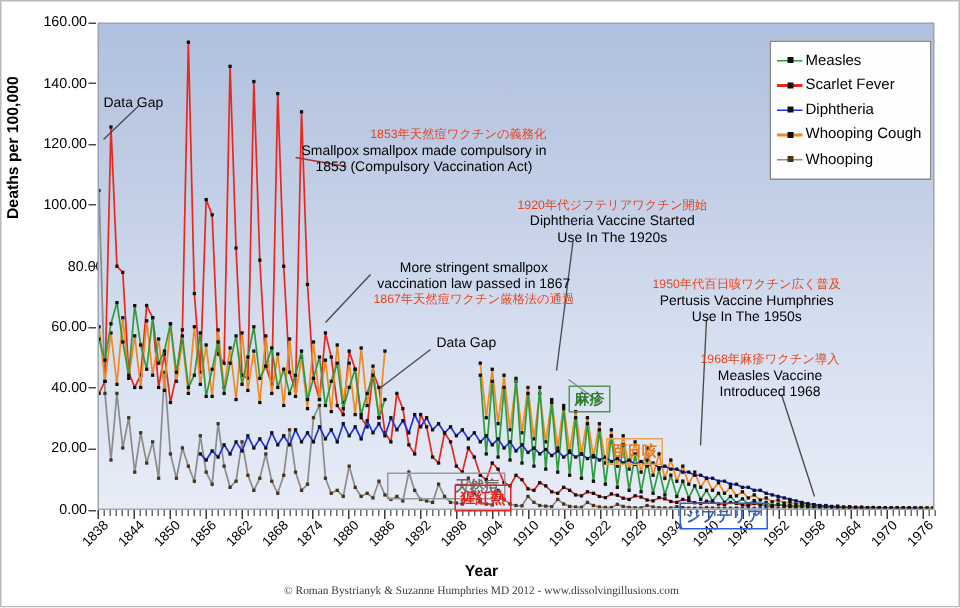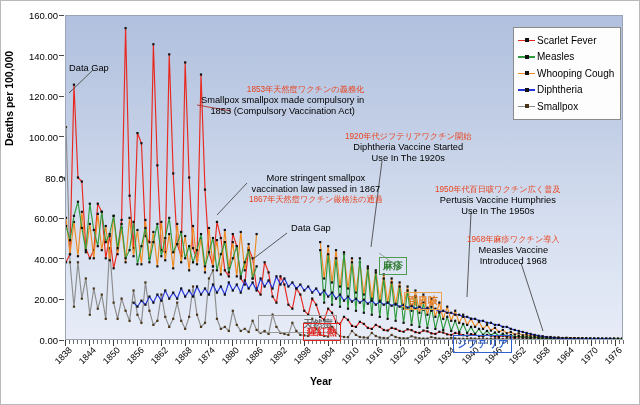--- a/index.html
+++ b/index.html
@@ -959,52 +959,52 @@
       <div class="xtick" style="left: 448.286px; width: 32px;">1958</div>
       <div class="xtick" style="left: 472.2px; width: 32px;">1964</div>
       <div class="xtick" style="left: 496.114px; width: 32px;">1970</div>
       <div class="xtick" style="left: 520.029px; width: 32px;">1976</div>
     </div>
   <div id="x-axis-title">Year</div>
 
   <div id="legend">
       <div class="legend-row">
         <span class="legend-swatch">
+          <span class="lline" style="background:#2f9b3e"></span>
+          <span class="lmark" style="background:#101010"></span>
+        </span>
+        <span class="legend-label">Measles</span>
+      </div>
+      <div class="legend-row">
+        <span class="legend-swatch">
           <span class="lline" style="background:#e8281e"></span>
           <span class="lmark" style="background:#101010"></span>
         </span>
         <span class="legend-label">Scarlet Fever</span>
       </div>
       <div class="legend-row">
         <span class="legend-swatch">
-          <span class="lline" style="background:#2f9b3e"></span>
+          <span class="lline" style="background:#2233d8"></span>
           <span class="lmark" style="background:#101010"></span>
         </span>
-        <span class="legend-label">Measles</span>
+        <span class="legend-label">Diphtheria</span>
       </div>
       <div class="legend-row">
         <span class="legend-swatch">
           <span class="lline" style="background:#f08a21"></span>
           <span class="lmark" style="background:#101010"></span>
         </span>
         <span class="legend-label">Whooping Cough</span>
       </div>
       <div class="legend-row">
         <span class="legend-swatch">
-          <span class="lline" style="background:#2233d8"></span>
-          <span class="lmark" style="background:#101010"></span>
-        </span>
-        <span class="legend-label">Diphtheria</span>
-      </div>
-      <div class="legend-row">
-        <span class="legend-swatch">
           <span class="lline" style="background:#8c8c8c"></span>
           <span class="lmark" style="background:#4a3418"></span>
         </span>
-        <span class="legend-label">Smallpox</span>
+        <span class="legend-label">Whooping</span>
       </div>
     </div>
 
   <svg id="leaders" viewBox="0 0 640 405">
     <line x1="92" y1="69" x2="68" y2="92" stroke="#4a4a4a" stroke-width="0.9"></line>
     <line x1="230" y1="110" x2="196" y2="104" stroke="#b03028" stroke-width="0.9"></line>
     <line x1="246" y1="182" x2="216" y2="214" stroke="#4a4a4a" stroke-width="0.9"></line>
     <line x1="286" y1="232" x2="252" y2="258" stroke="#4a4a4a" stroke-width="0.9"></line>
     <line x1="381" y1="160" x2="370" y2="246" stroke="#4a4a4a" stroke-width="0.9"></line>
     <line x1="470" y1="212" x2="466" y2="296" stroke="#4a4a4a" stroke-width="0.9"></line>
@@ -1044,13 +1044,14 @@
 
   <div class="data-gap" style="left:68px;top:62px;">Data Gap</div>
   <div class="data-gap" style="left:290px;top:222px;">Data Gap</div>
 
   <div class="jbox measles" style="left:378px;top:256px;">麻疹</div>
   <div class="jbox whooping" style="left:403px;top:291px;">百日咳</div>
   <div class="jbox diphtheria" style="left:452px;top:306px;margin-top:28px;">ジフテリア</div>
   <div class="jbox smallpox" style="left:257px;top:314px;">天然痘</div>
   <div class="jbox scarlet" style="left:302px;top:322px;">猩紅熱</div>
 
+  <div id="copyright">© Roman Bystrianyk &amp; Suzanne Humphries MD 2012 - www.dissolvingillusions.com</div>
 </div>
 
 </body></html>

